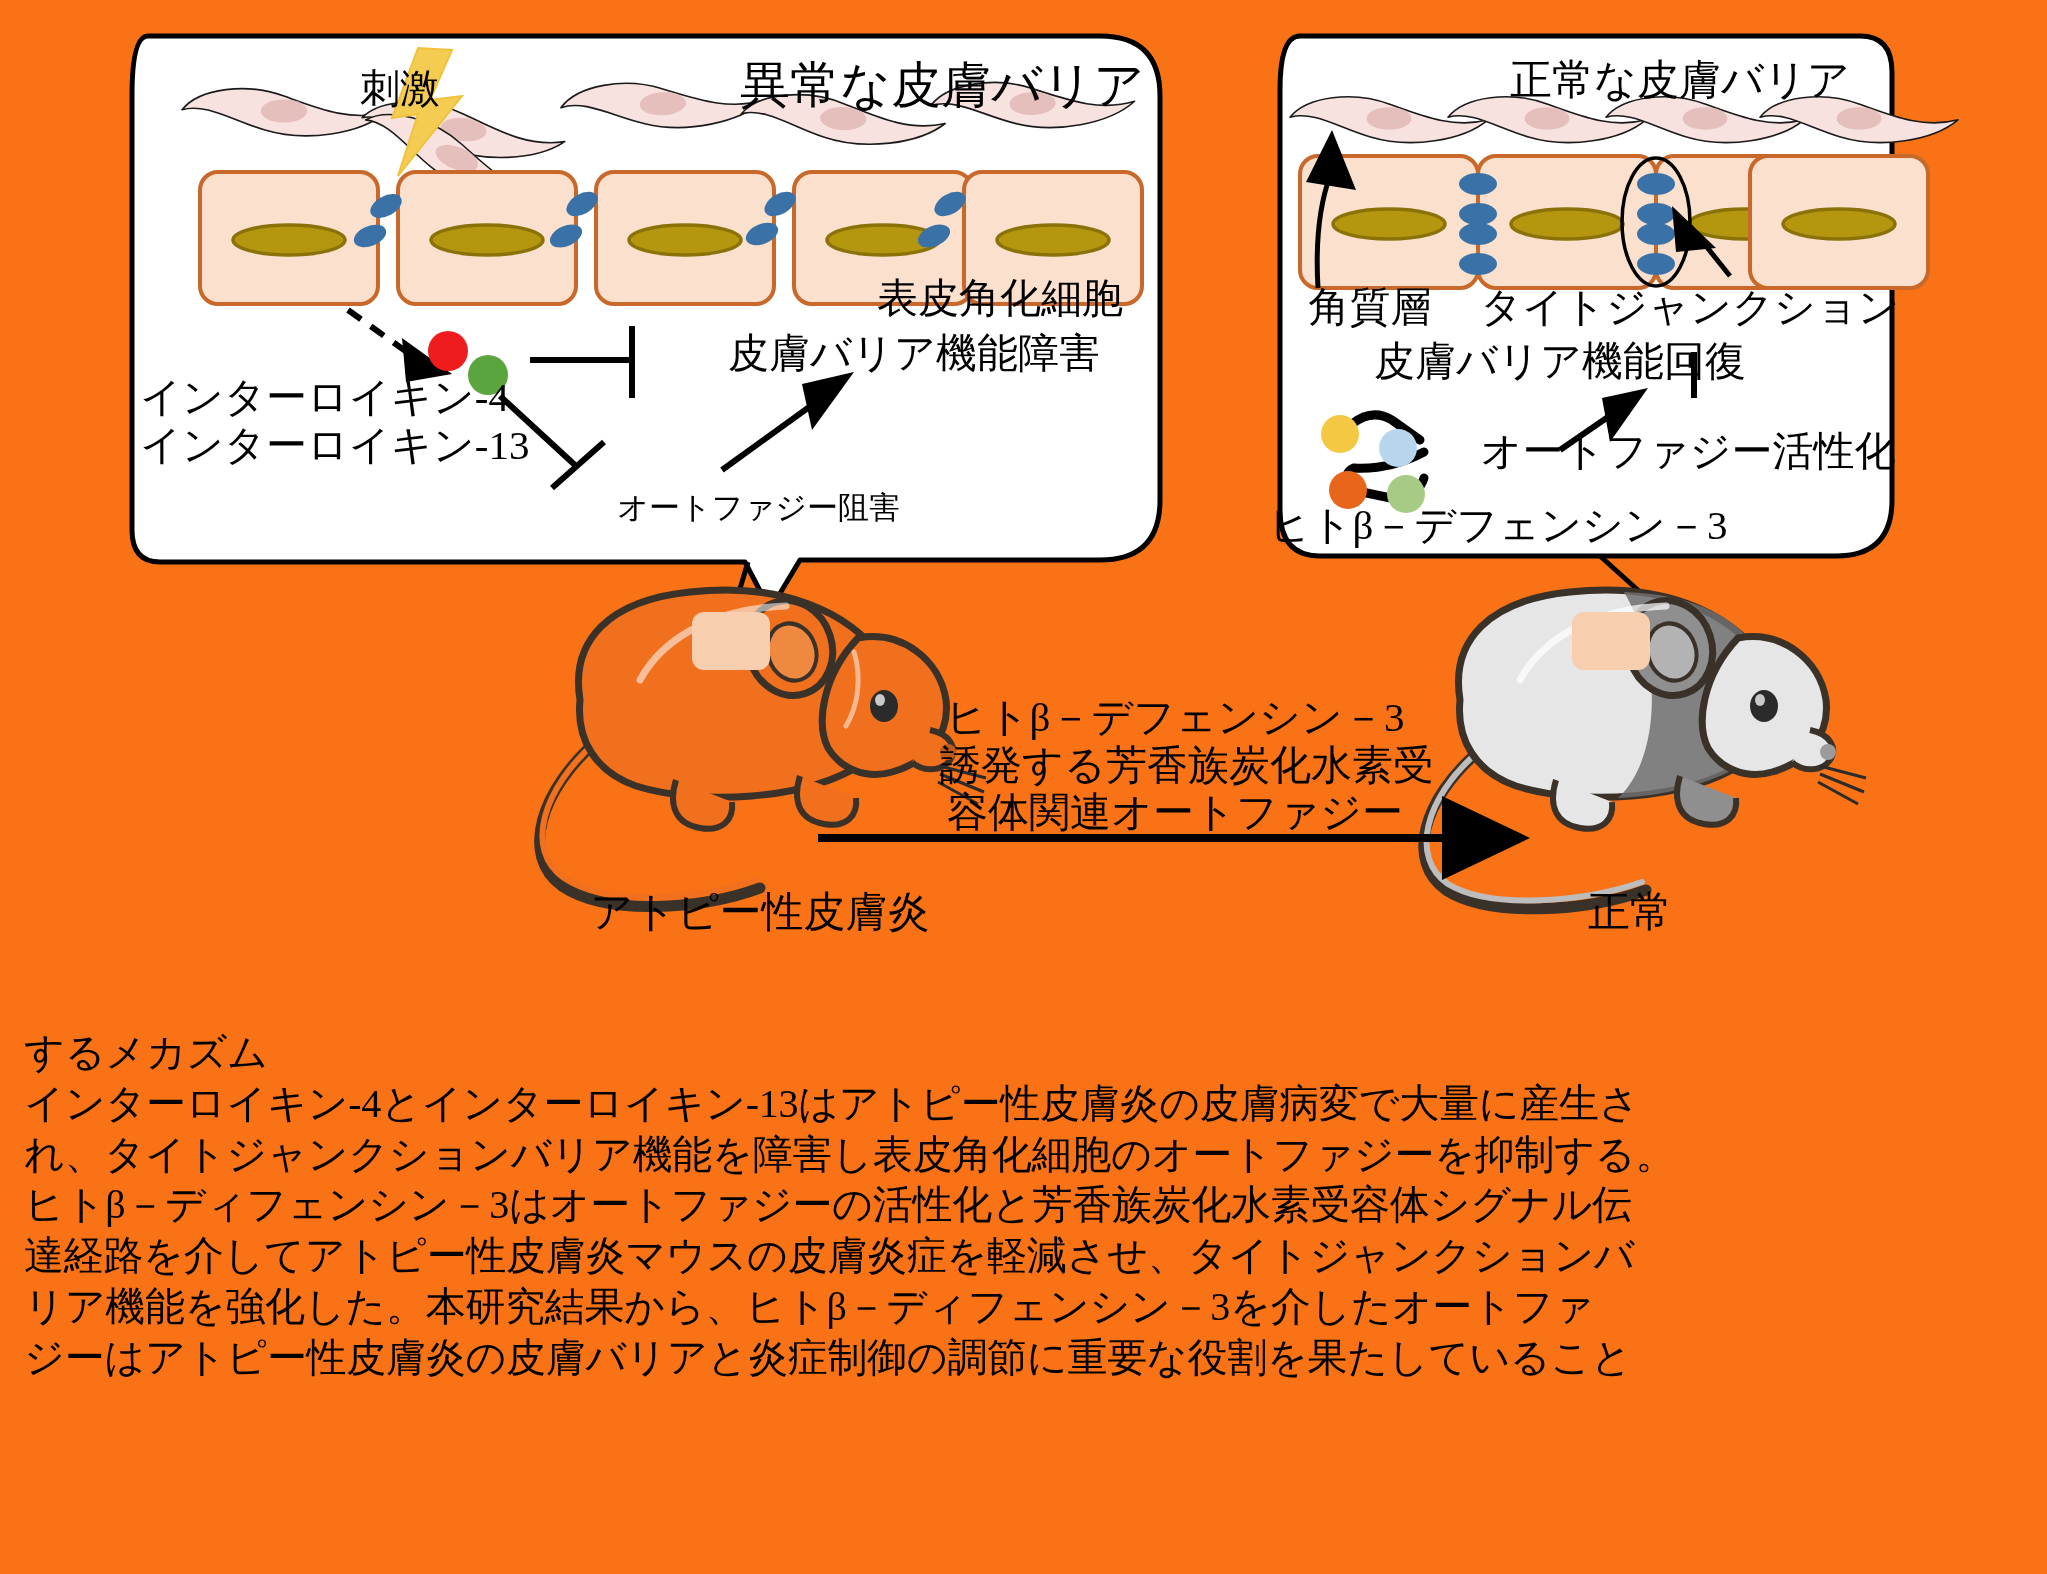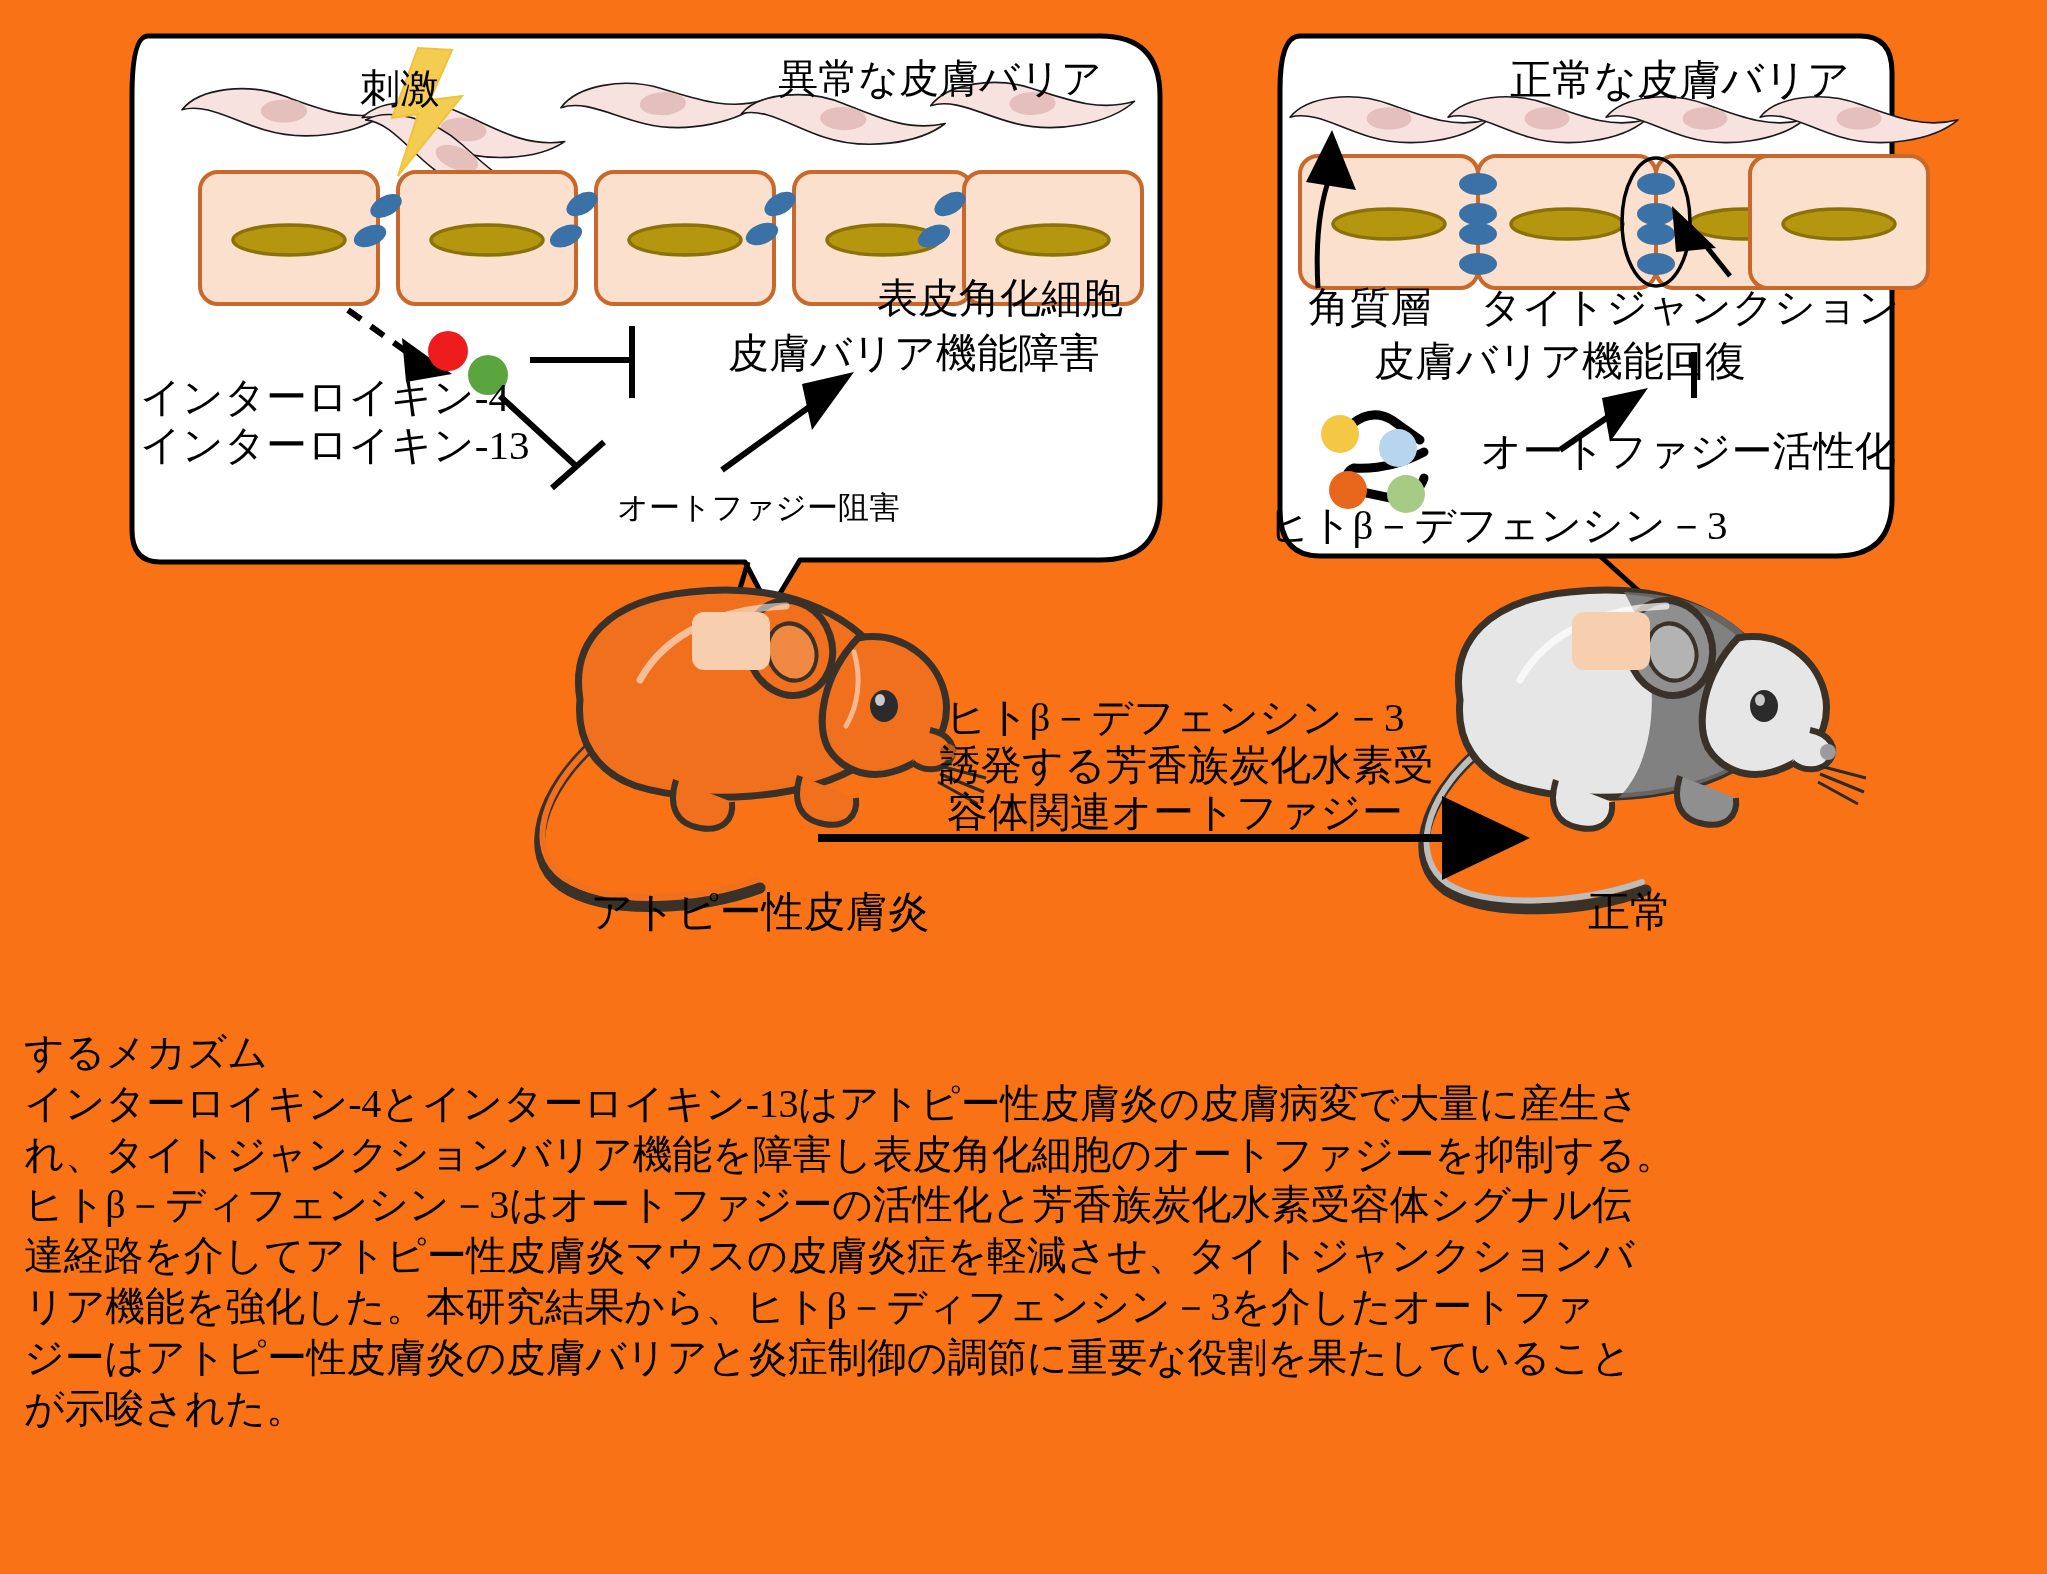--- a/index.html
+++ b/index.html
@@ -326,21 +326,21 @@
       </g>
 
       <g>
         <path d="M 818,838 L 1448,838" fill="none" stroke="#000000" stroke-width="8"></path>
         <path d="M 1530,838 L 1442,880 L 1442,796 Z" fill="#000000"></path>
       </g>
     </svg>
 
     <div class="fig-label center" style="left:300px; top:66px; width:200px; font-size:40px;">刺激</div>
 
-    <div class="fig-label center" style="left:740px; top:56px; width:400px; font-size:40px;">異常な皮膚バリア</div>
+    <div class="fig-label center" style="left:740px; top:56px; width:400px; font-size:50px;">異常な皮膚バリア</div>
 
     <div class="fig-label left" style="left:140px; top:374px; width:420px; font-size:41px;">インターロイキン-4
 インターロイキン-13</div>
 
     <div class="fig-label center" style="left:830px; top:275px; width:340px; font-size:41px;">表皮角化細胞</div>
 
     <div class="fig-label center" style="left:640px; top:330px; width:460px; font-size:41px;text-align:right;">皮膚バリア機能障害</div>
 
     <div class="fig-label center" style="left:500px; top:490px; width:400px; font-size:31px;text-align:right;">オートファジー阻害</div>
 
@@ -367,16 +367,15 @@
   </div>
 
   <div id="caption">
     <p>するメカズム</p>
     <p>インターロイキン-4とインターロイキン-13はアトピー性皮膚炎の皮膚病変で大量に産生さ</p>
     <p>れ、タイトジャンクションバリア機能を障害し表皮角化細胞のオートファジーを抑制する。</p>
     <p>ヒトβ－ディフェンシン－3はオートファジーの活性化と芳香族炭化水素受容体シグナル伝</p>
     <p>達経路を介してアトピー性皮膚炎マウスの皮膚炎症を軽減させ、タイトジャンクションバ</p>
     <p>リア機能を強化した。本研究結果から、ヒトβ－ディフェンシン－3を介したオートファ</p>
     <p>ジーはアトピー性皮膚炎の皮膚バリアと炎症制御の調節に重要な役割を果たしていること</p>
-    <p>が示唆された。</p>
   </div>
 
 </div>
 
 </body></html>

